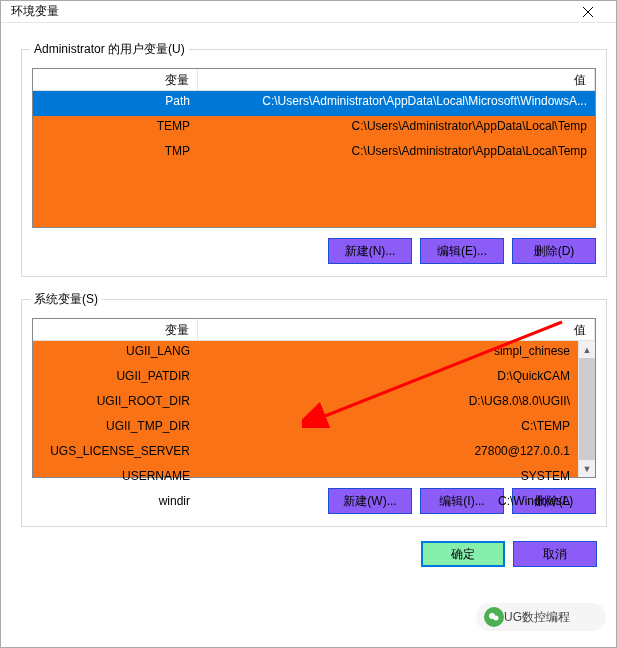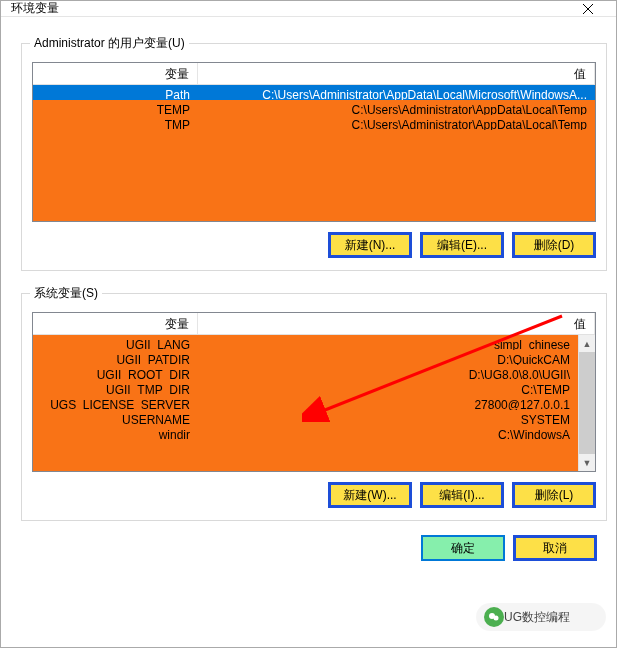--- a/index.html
+++ b/index.html
@@ -12,21 +12,21 @@
     color: #000;
     overflow: hidden;
   }
   .window {
     width: 617px; height: 648px;
     border: 1px solid #aaa;
     background: #fff;
     display: flex; flex-direction: column;
   }
   .titlebar {
-    height: 16px;
+    height: 22px;
     display: flex; align-items: center;
     padding: 0 8px 0 10px;
     border-bottom: 1px solid #e5e5e5;
   }
   .titlebar .title { flex: 1; font-size: 12px; }
   .titlebar .close {
     width: 40px; height: 28px;
     display: flex; align-items: center; justify-content: center;
     font-size: 14px; font-family: Arial, sans-serif;
   }
@@ -68,21 +68,21 @@
   .list-header .col {
     padding: 3px 8px;
     font-size: 12px;
     border-right: 1px solid #e5e5e5;
   }
   .list-body {
     overflow: hidden;
   }
   .row {
     display: flex;
-    height: 15px;
+    height: 25px;
     line-height: 21px;
     font-size: 12px;
   }
   .row .cell {
     padding: 0 8px;
     white-space: nowrap;
     overflow: hidden;
     text-overflow: ellipsis;
   }
   .row.selected {
@@ -94,22 +94,22 @@
 
   .btnrow {
     display: flex;
     justify-content: flex-end;
     gap: 8px;
     margin: 4px 10px 0 10px;
   }
   .btnrow .btn, .main-btnrow .btn {
     min-width: 84px;
     height: 26px;
-    border: 3px solid #1d4ed8;
-    background: #fde047;
+    border: 1px solid #1d4ed8;
+    background: #8b5cf6;
     display: inline-flex;
     align-items: center;
     justify-content: center;
     padding: 0 12px;
     font-size: 12px;
   }
   .btn.default {
     border: 2px solid #0078d7;
     background: #86efac;
     margin-left: 35px;

